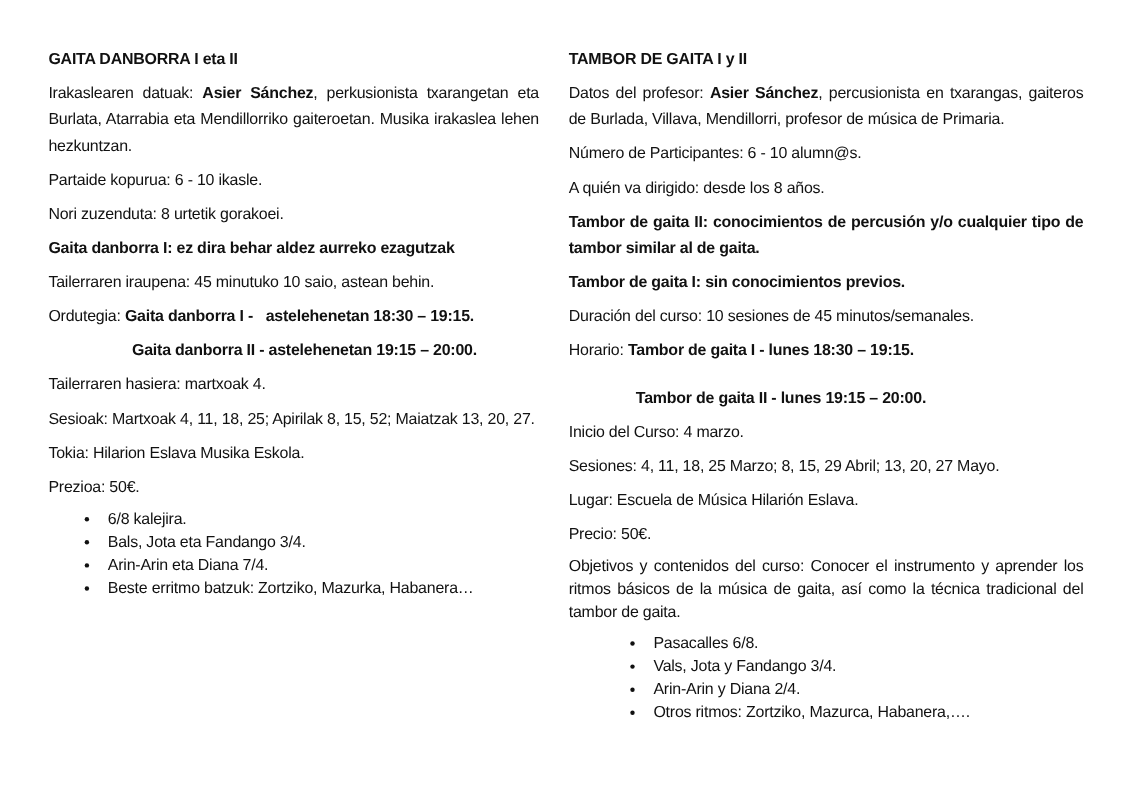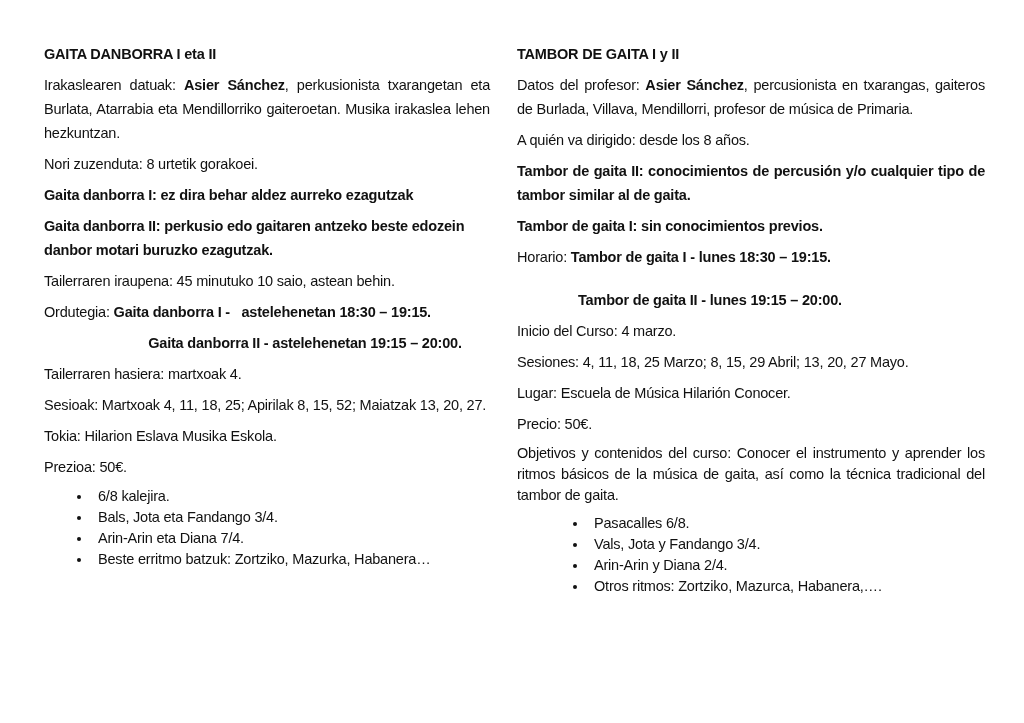--- a/index.html
+++ b/index.html
@@ -25,21 +25,21 @@
     border-radius: 14px;
   }
   .col { flex: none; }
   .col-left  { width: 446px; }
   .col-right { width: 468px; }
   p { margin: 0 0 7px 0; }
   .b { font-weight: bold; }
   .justify { text-align: justify; }
   .tight { line-height: 21px; }
   .prewrap { white-space: pre-wrap; text-align: center; }
-  .indent-left  { padding-left: 76px; text-align: center; }
+  .indent-left  { padding-left: 76px; }
   .indent-right { padding-left: 61px; margin-top: 19px; }
   ul.rhythms {
     margin: 0;
     padding: 0;
     line-height: 21px;
     list-style: disc;
   }
   .col-left  ul.rhythms { padding-left: 48px; }
   .col-right ul.rhythms { padding-left: 71px; }
   ul.rhythms li { margin: 0; padding-left: 6px; }
@@ -47,26 +47,26 @@
 </head>
 <body>
 
 <div class="page">
 
   <div class="col col-left">
     <p class="b">GAITA DANBORRA I eta II</p>
 
     <p class="justify"><span>Irakaslearen datuak: </span><span class="b">Asier Sánchez</span><span>, perkusionista txarangetan eta Burlata, Atarrabia eta Mendillorriko gaiteroetan. Musika irakaslea lehen hezkuntzan.</span></p>
 
+    <p>Partaide kopurua: 6 - 10 ikasle.</p>
 
     <p>Nori zuzenduta: 8 urtetik gorakoei.</p>
 
     <p class="b">Gaita danborra I: ez dira behar aldez aurreko ezagutzak</p>
 
-    <p class="b">Gaita danborra II: perkusio edo gaitaren antzeko beste edozein danbor motari buruzko ezagutzak.</p>
 
     <p>Tailerraren iraupena: 45 minutuko 10 saio, astean behin.</p>
 
     <p><span>Ordutegia: </span><span class="b prewrap">Gaita danborra I -   astelehenetan 18:30 – 19:15.</span></p>
 
     <p class="b indent-left">Gaita danborra II - astelehenetan 19:15 – 20:00.</p>
 
     <p>Tailerraren hasiera: martxoak 4.</p>
 
     <p>Sesioak: Martxoak 4, 11, 18, 25; Apirilak 8, 15, 52; Maiatzak 13, 20, 27.</p>
@@ -82,37 +82,39 @@
       <li>Arin-Arin eta Diana 7/4.</li>
       <li>Beste erritmo batzuk: Zortziko, Mazurka, Habanera…</li>
     </ul>
   </div>
 
   <div class="col col-right">
     <p class="b">TAMBOR DE GAITA I y II</p>
 
     <p class="justify"><span>Datos del profesor: </span><span class="b">Asier Sánchez</span><span>, percusionista en txarangas, gaiteros de Burlada, Villava, Mendillorri, profesor de música de Primaria.</span></p>
 
+    <p>Número de Participantes: 6 - 10 alumn@s.</p>
 
     <p>A quién va dirigido: desde los 8 años.</p>
 
     <p class="b justify">Tambor de gaita II: conocimientos de percusión y/o cualquier tipo de tambor similar al de gaita.</p>
 
     <p class="b">Tambor de gaita I: sin conocimientos previos.</p>
 
+    <p>Duración del curso: 10 sesiones de 45 minutos/semanales.</p>
 
     <p><span>Horario: </span><span class="b">Tambor de gaita I - lunes 18:30 – 19:15.</span></p>
 
     <p class="b indent-right">Tambor de gaita II - lunes 19:15 – 20:00.</p>
 
     <p>Inicio del Curso: 4 marzo.</p>
 
     <p>Sesiones: 4, 11, 18, 25 Marzo; 8, 15, 29 Abril; 13, 20, 27 Mayo.</p>
 
-    <p>Lugar: Escuela de Música Hilarión Conocer.</p>
+    <p>Lugar: Escuela de Música Hilarión Eslava.</p>
 
     <p>Precio: 50€.</p>
 
     <p class="justify tight">Objetivos y contenidos del curso: Conocer el instrumento y aprender los ritmos básicos de la música de gaita, así como la técnica tradicional del tambor de gaita.</p>
 
     <ul class="rhythms">
       <li>Pasacalles 6/8.</li>
       <li>Vals, Jota y Fandango 3/4.</li>
       <li>Arin-Arin y Diana 2/4.</li>
       <li>Otros ritmos: Zortziko, Mazurca, Habanera,….</li>

